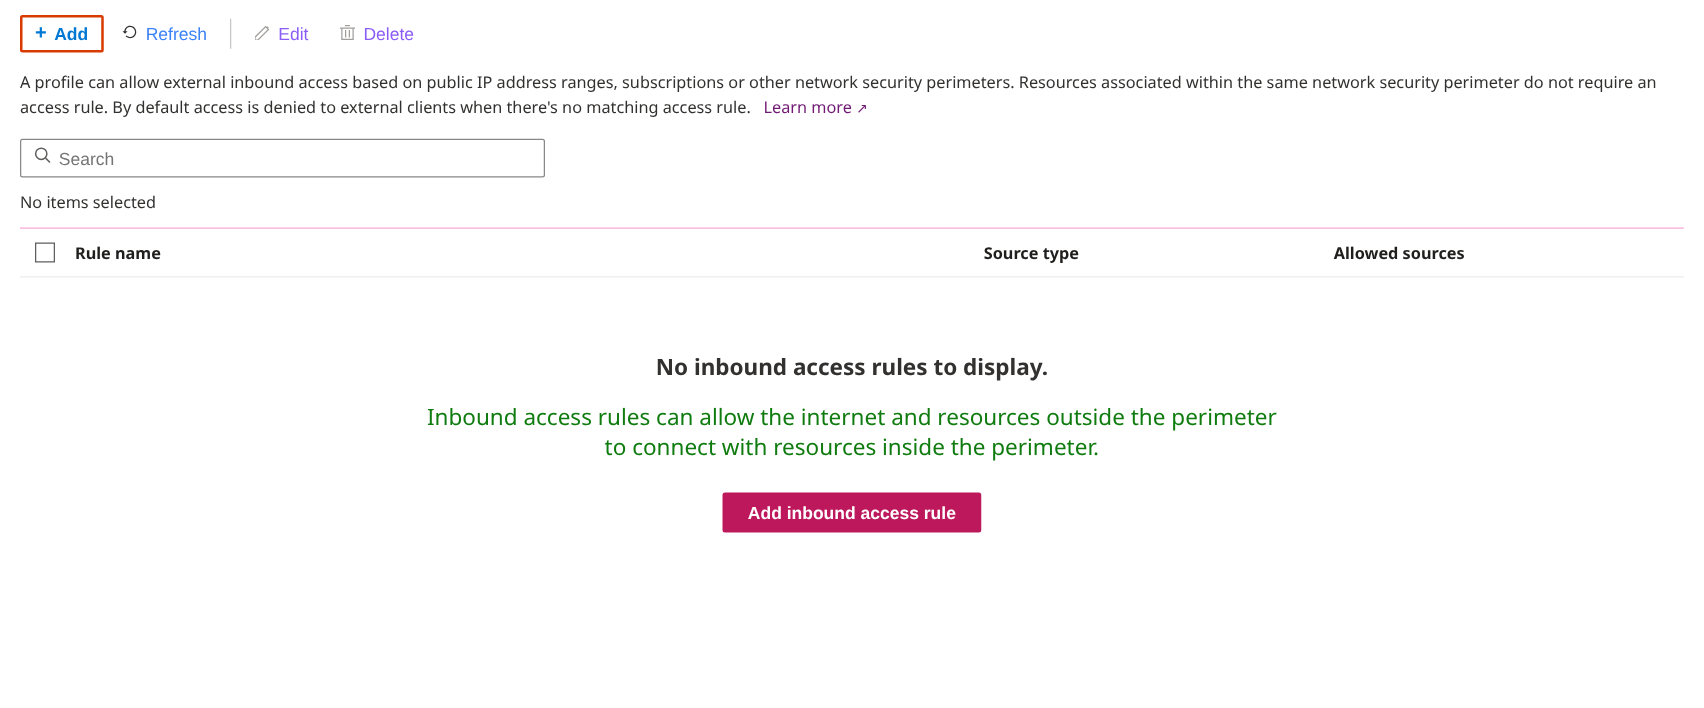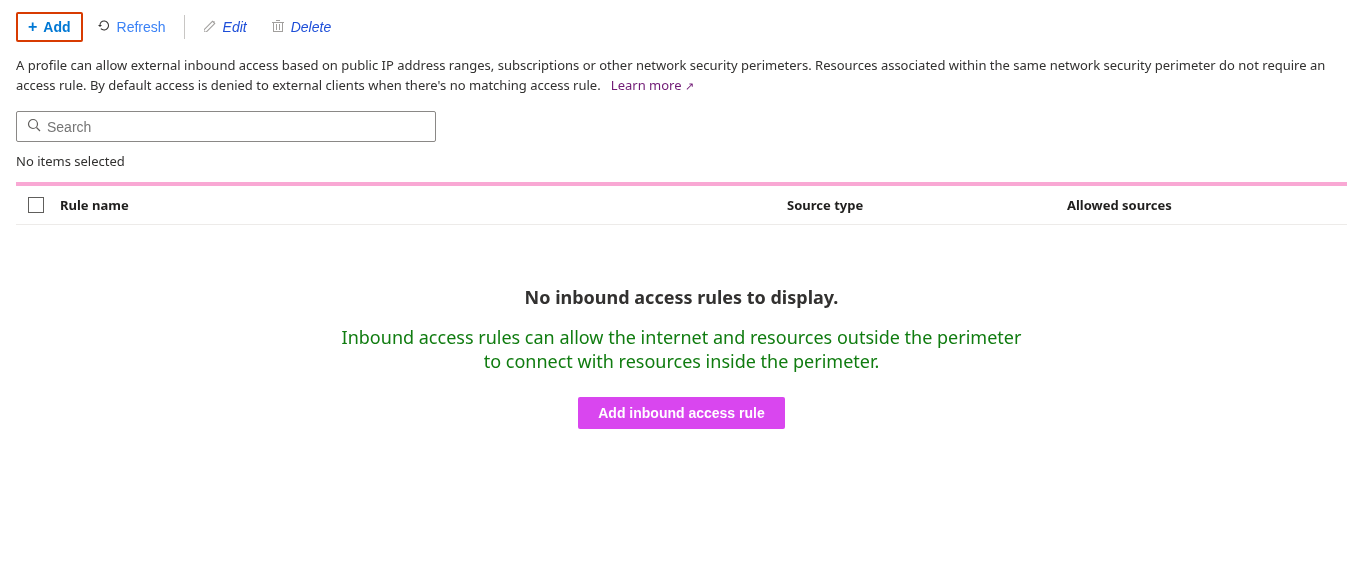--- a/index.html
+++ b/index.html
@@ -39,23 +39,22 @@
       font-size: 16px;
       font-weight: 700;
     }
     .toolbar-divider {
       width: 1px;
       height: 24px;
       background: #c8c6c4;
       margin: 0 4px;
     }
     .toolbar-btn.disabled {
-      color: #1d4ed8;
+      color: #8b5cf6;
       cursor: default;
-      font-style: italic;
     }
     .description {
       font-size: 13px;
       color: #323130;
       line-height: 1.5;
       max-width: 1330px;
       margin-bottom: 16px;
     }
     .description a {
       color: #701a75;
@@ -83,21 +82,21 @@
       color: #605e5c;
       font-size: 14px;
     }
     .no-items-text {
       font-size: 13px;
       color: #323130;
       margin-bottom: 12px;
     }
     .table-container {
       width: 100%;
-      border-top: 4px solid #f9a8d4;
+      border-top: 1px solid #f9a8d4;
     }
     .table-header {
       display: flex;
       align-items: center;
       padding: 10px 0 10px 0;
       border-bottom: 1px solid #edebe9;
       font-weight: 700;
       font-size: 13px;
       color: #201f1e;
     }
@@ -141,21 +140,21 @@
     .empty-state-description {
       font-size: 18px;
       color: #605e5c;
       margin-bottom: 24px;
       max-width: 680px;
     }
     .empty-state-description .highlight {
       color: #107c10;
     }
     .add-rule-btn {
-      background: #d946ef;
+      background: #be185d;
       color: #fff;
       border: none;
       padding: 8px 20px;
       font-size: 14px;
       font-weight: 600;
       border-radius: 2px;
       cursor: pointer;
     }
   </style>
 </head>

